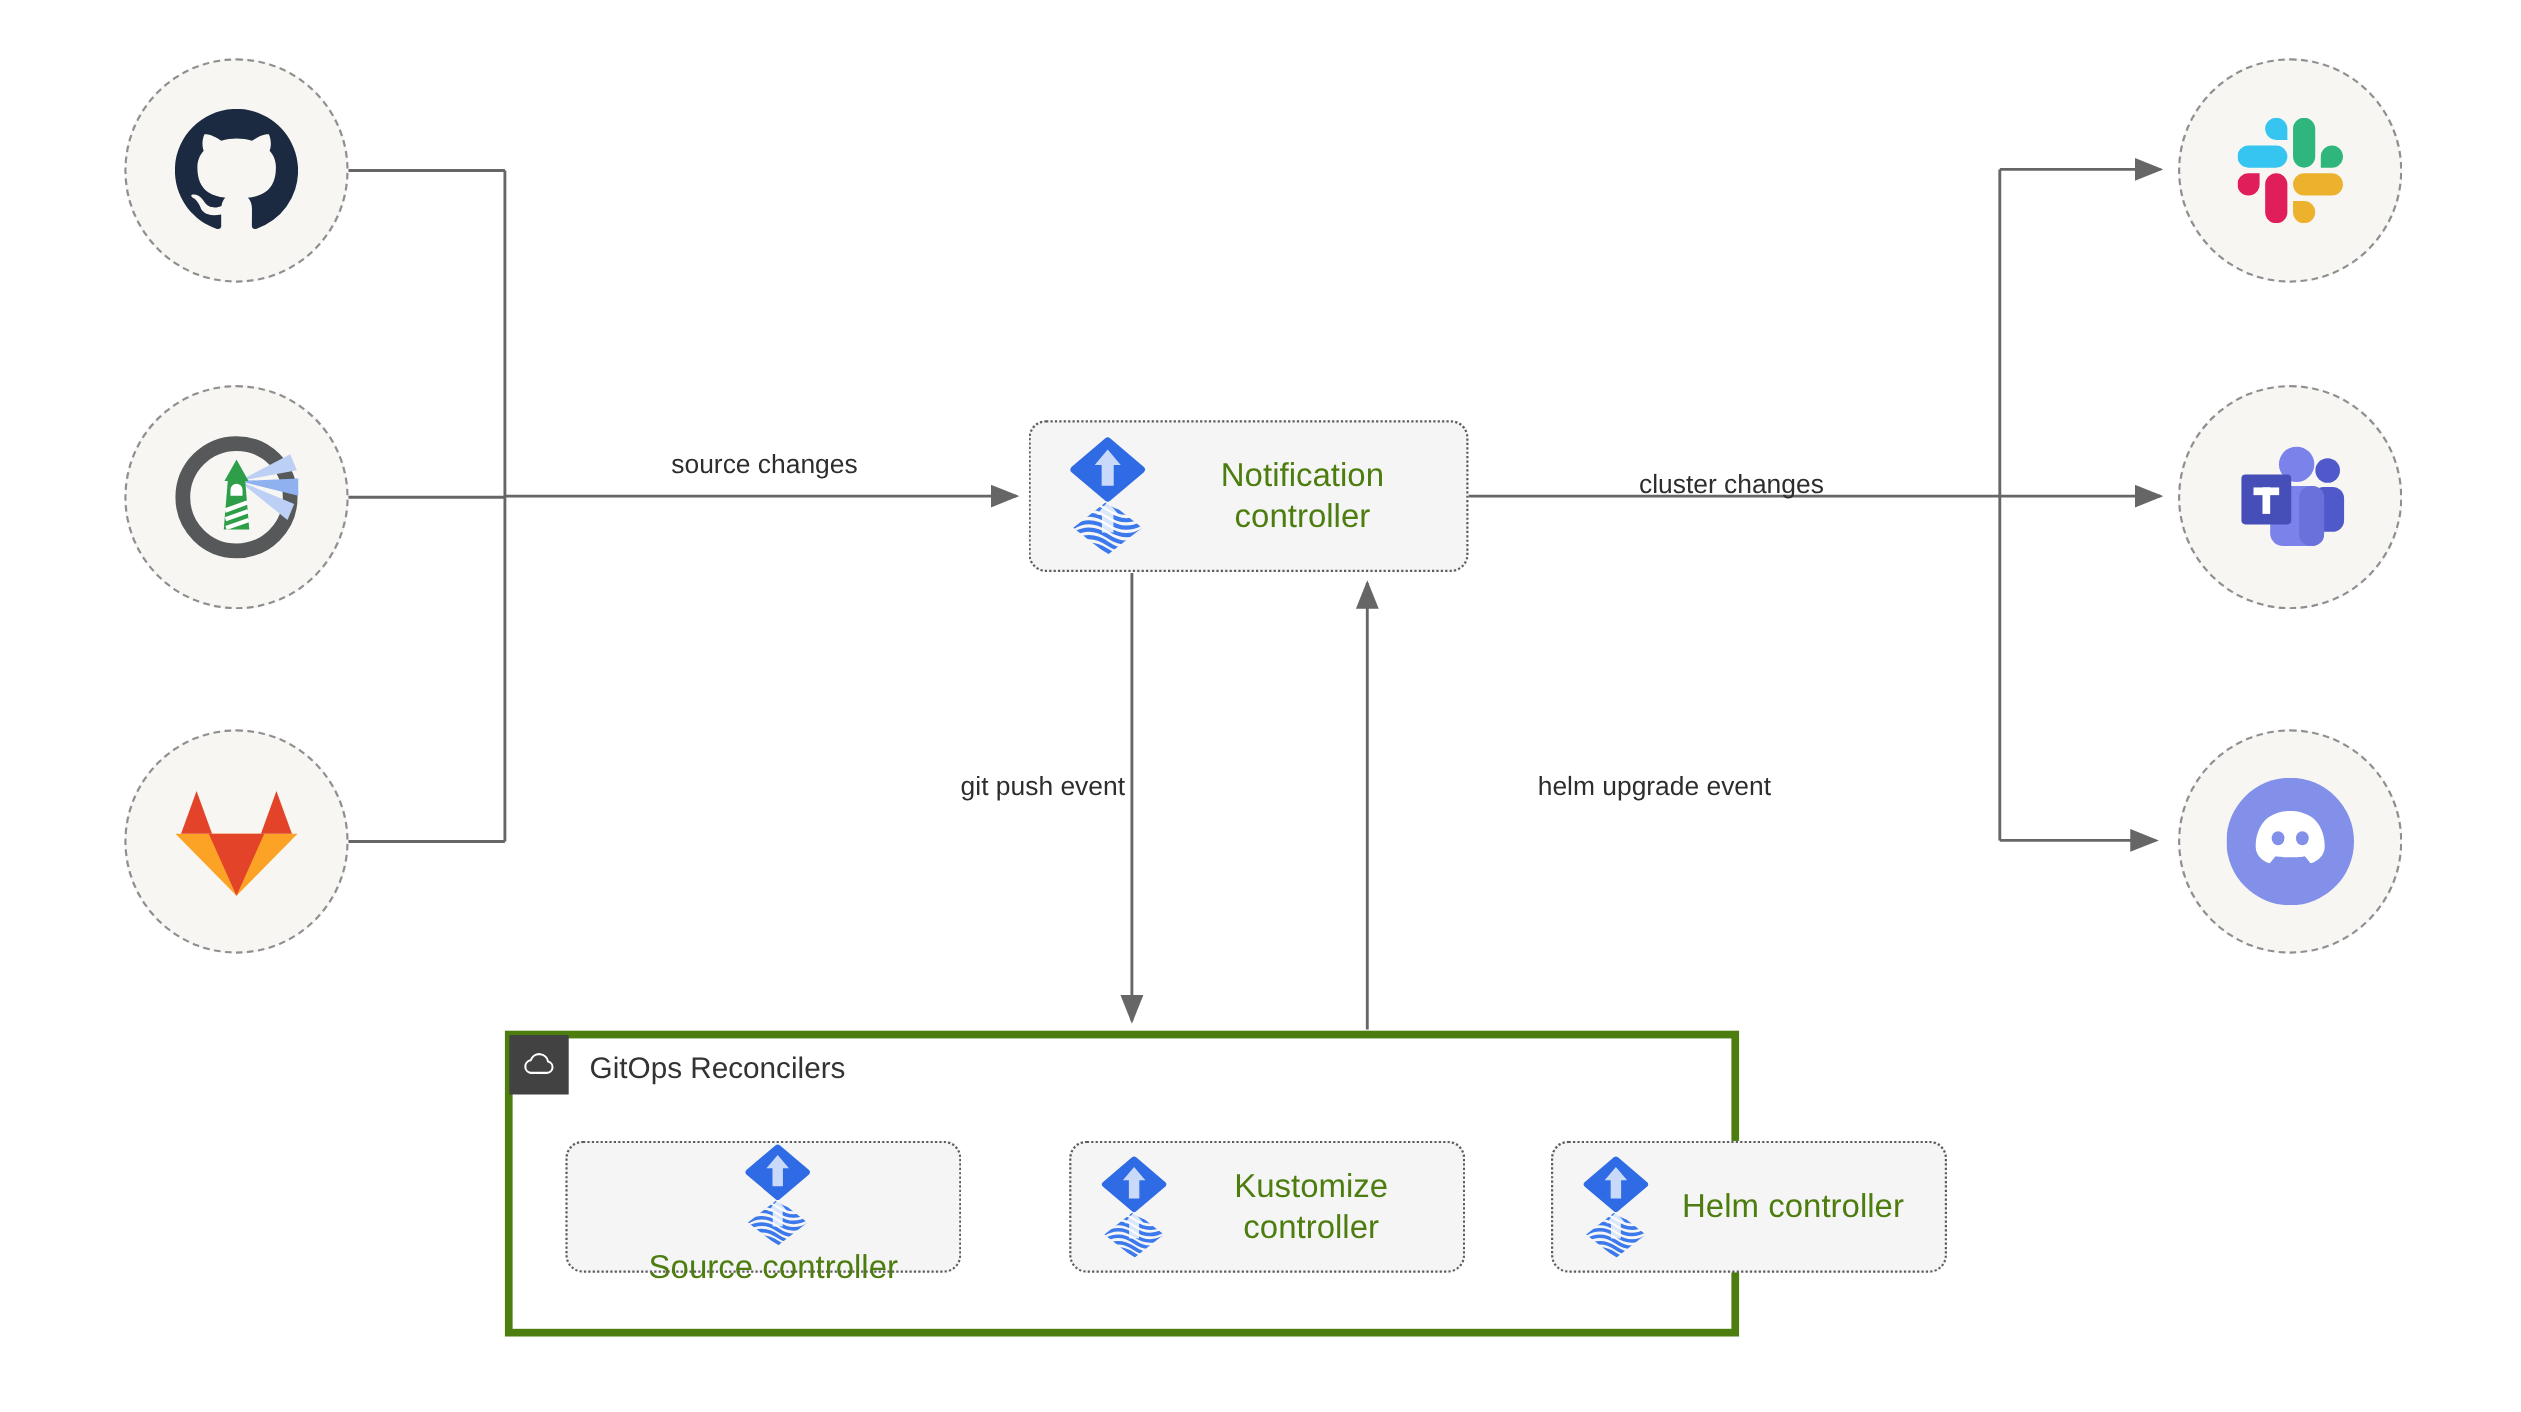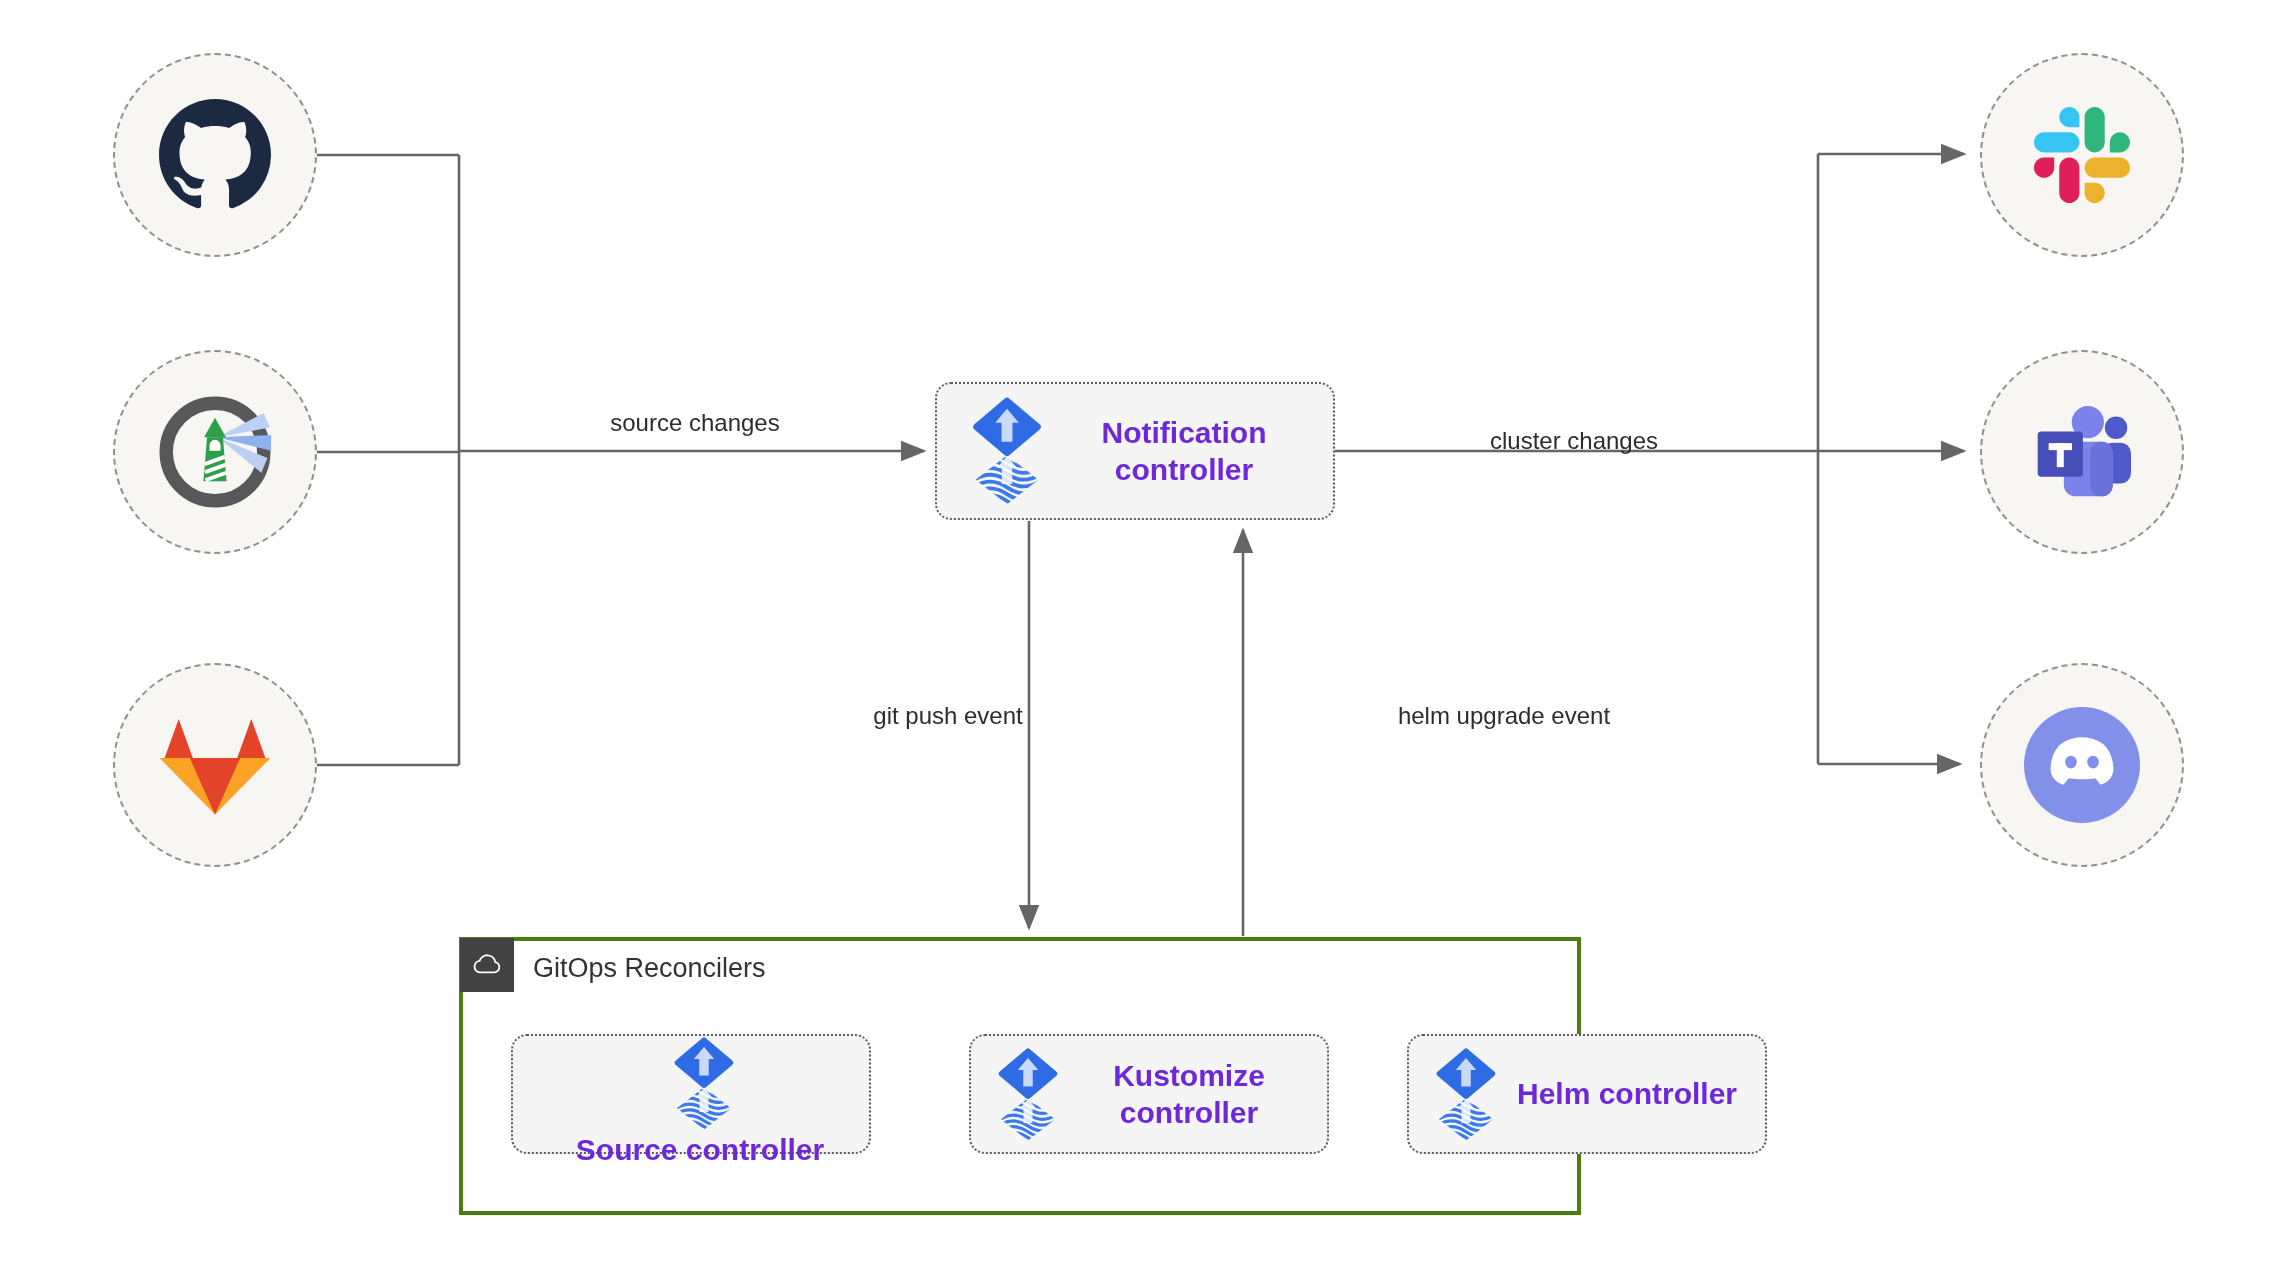--- a/index.html
+++ b/index.html
@@ -18,39 +18,38 @@
   }
   .circle-node svg{display:block;}
 
   
   .ctrl-box{
     position:absolute;box-sizing:border-box;border:2px dotted #5c5c5c;border-radius:16px;
     background:#f5f5f5;display:flex;align-items:center;
   }
   .ctrl-box .flux{flex:0 0 auto;}
   .ctrl-box .ctrl-label{
-    flex:1 1 auto;text-align:center;font-size:30px;line-height:1.25;color:#6d28d9;
+    flex:1 1 auto;text-align:center;font-size:30px;line-height:1.25;color:#4d7c0f;
     padding:0 18px 0 10px;
-    font-weight:bold;
   }
   #notification-box{left:935px;top:382px;width:400px;height:138px;padding-left:34px;}
   #notification-box .flux{width:72px;height:110px;}
   .recon-box{width:360px;height:120px;padding-left:26px;top:1033px;}
   .recon-box .flux{width:62px;height:95px;}
 
   
   .edge-label{
     position:absolute;transform:translate(-50%,-50%);font-size:24px;color:#2d2d2d;
     white-space:nowrap;background:transparent;
   }
 
   
   #recon-container{
     position:absolute;left:459px;top:937px;width:1122px;height:278px;
-    border:4px solid #4d7c0f;box-sizing:border-box;background:#ffffff;
+    border:7px solid #4d7c0f;box-sizing:border-box;background:#ffffff;
   }
   #recon-badge{
     position:absolute;left:-3px;top:-3px;width:54px;height:54px;background:#424242;
     display:flex;align-items:center;justify-content:center;
   }
   #recon-title{
     position:absolute;left:70px;top:0px;height:54px;display:flex;align-items:center;
     font-size:27px;color:#333333;white-space:nowrap;
   }
 </style>

